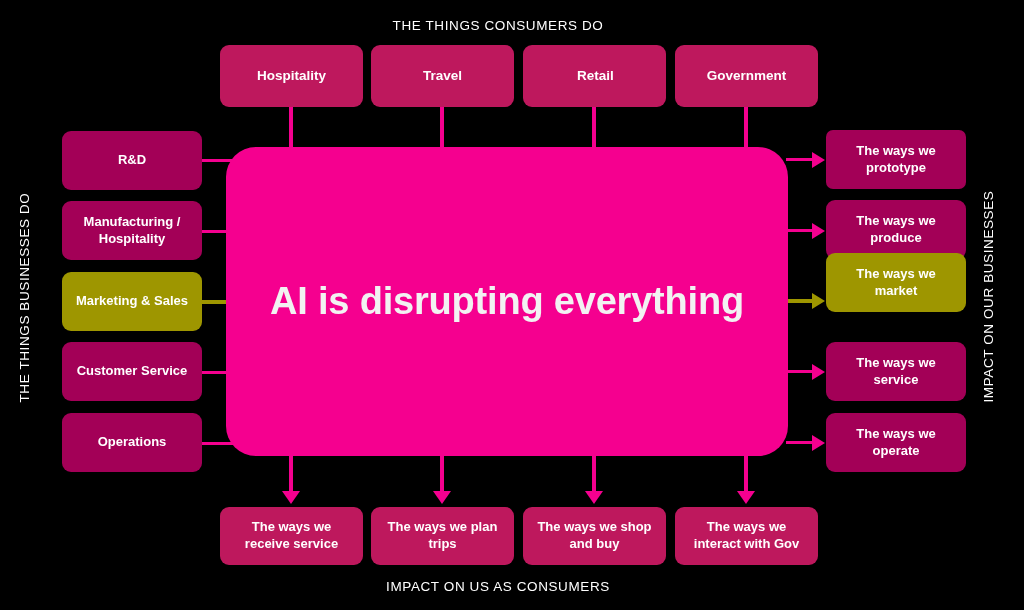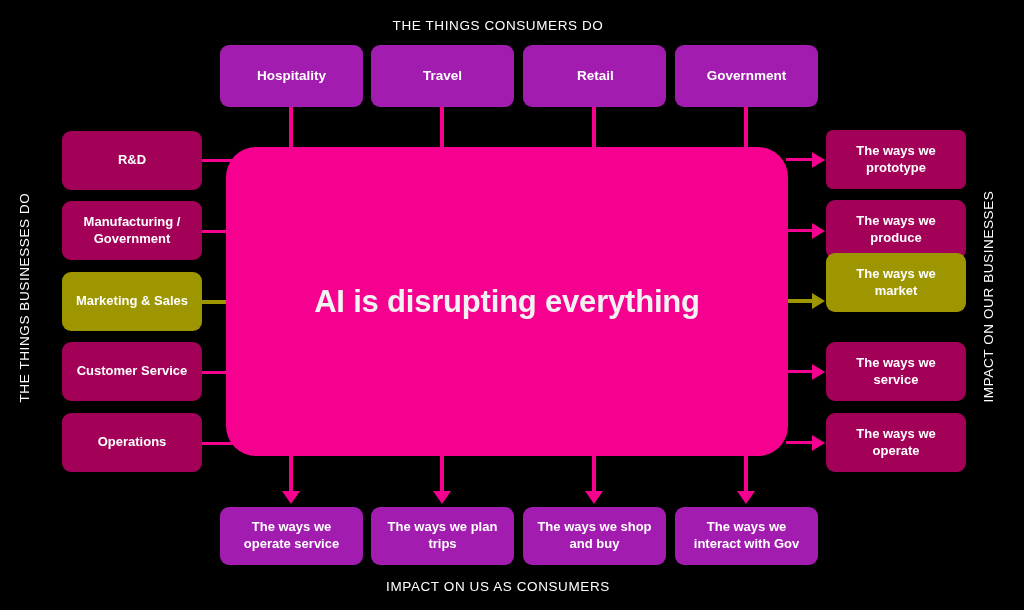--- a/index.html
+++ b/index.html
@@ -44,21 +44,21 @@
     justify-content:center;
     text-align:center;
     border-radius:9px;
     color:#ffffff;
     font-weight:bold;
     font-size:13px;
     line-height:1.28;
     padding:4px 8px;
     z-index:4;
   }
-  .node.magenta{ background:#a21caf; }
+  .node.magenta{ background:#be185d; }
   .node.plum{ background:#a30057; }
   .node.olive{ background:#9e9600; }
 
   
   .top-node{ width:143px; height:62px; top:45px; font-size:13.5px; }
   
   .bot-node{ width:143px; height:58px; top:507px; }
   
   .left-node{ left:62px; width:140px; height:59px; }
   
@@ -71,21 +71,21 @@
     width:562px; height:309px;
     background:#f5008f;
     border-radius:30px;
     z-index:3;
     display:flex;
     align-items:center;
     justify-content:center;
   }
   #hub-title{
     color:#f2f2f2;
-    font-size:31px;
+    font-size:38px;
     font-weight:bold;
     letter-spacing:-0.2px;
     white-space:nowrap;
   }
 
   
   .conn{ position:absolute; z-index:2; }
   .v-line{ width:4px; background:#f5008f; }
   .h-line{ height:3px; }
   .h-line.magenta{ background:#f5008f; }
@@ -163,27 +163,27 @@
 
   <div id="hub">
     <div id="hub-title">AI is disrupting everything</div>
   </div>
 
   <div class="node magenta top-node" style="left:220px;">Hospitality</div>
   <div class="node magenta top-node" style="left:371px;">Travel</div>
   <div class="node magenta top-node" style="left:523px;padding-left:10px;">Retail</div>
   <div class="node magenta top-node" style="left:675px;">Government</div>
 
-  <div class="node magenta bot-node" style="left:220px;">The ways we operate service</div>
+  <div class="node magenta bot-node" style="left:220px;">The ways we receive service</div>
   <div class="node magenta bot-node" style="left:371px;">The ways we plan trips</div>
   <div class="node magenta bot-node" style="left:523px;">The ways we shop and buy</div>
   <div class="node magenta bot-node" style="left:675px;">The ways we interact with Gov</div>
 
   <div class="node plum left-node" style="top:131px;">R&amp;D</div>
-  <div class="node plum left-node" style="top:201px;">Manufacturing / Government</div>
+  <div class="node plum left-node" style="top:201px;">Manufacturing / Hospitality</div>
   <div class="node olive left-node" style="top:272px;">Marketing &amp; Sales</div>
   <div class="node plum left-node" style="top:342px;">Customer Service</div>
   <div class="node plum left-node" style="top:413px;">Operations</div>
 
   <div class="node plum right-node" style="top:130px;border-radius:7px;">The ways we prototype</div>
   <div class="node plum right-node" style="top:200px;">The ways we produce</div>
   <div class="node olive right-node" style="top:253px;">The ways we market</div>
   <div class="node plum right-node" style="top:342px;">The ways we service</div>
   <div class="node plum right-node" style="top:413px;">The ways we operate</div>
 

